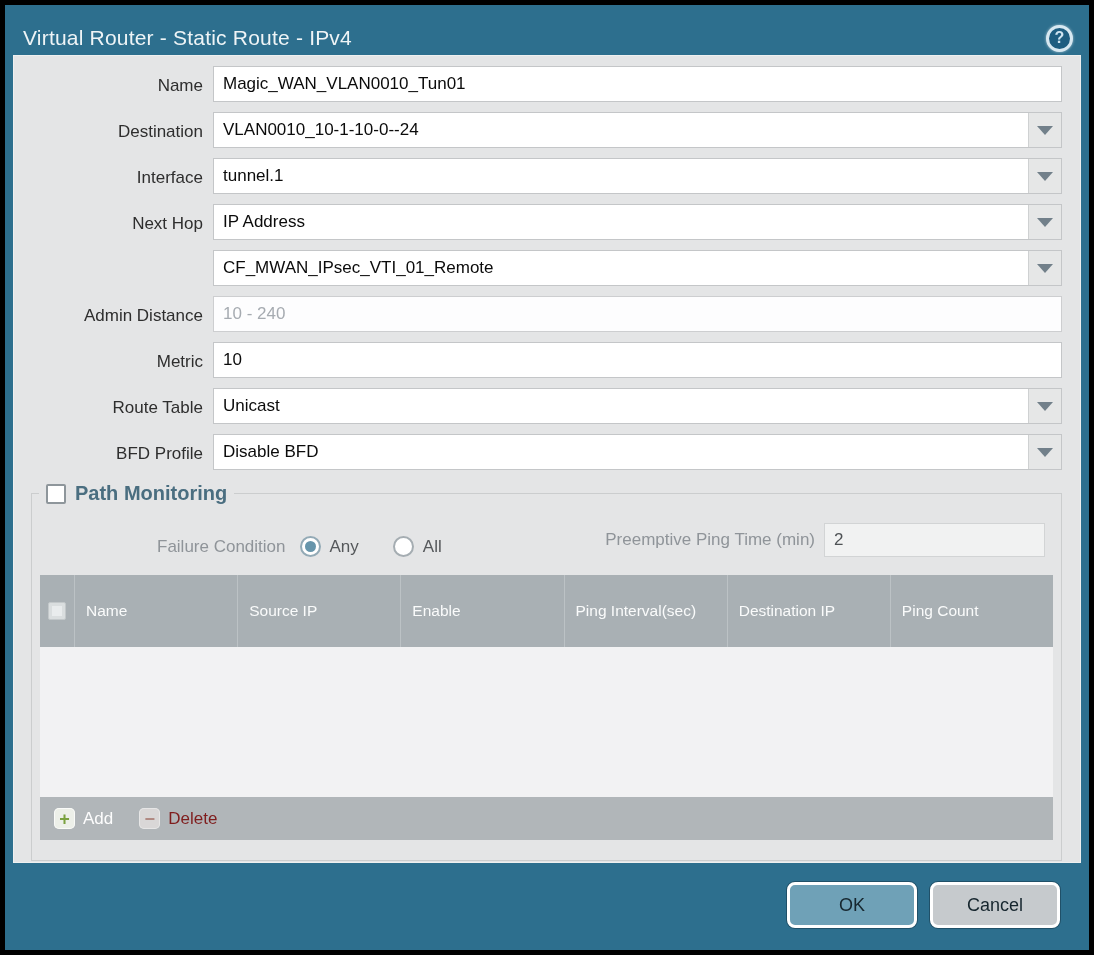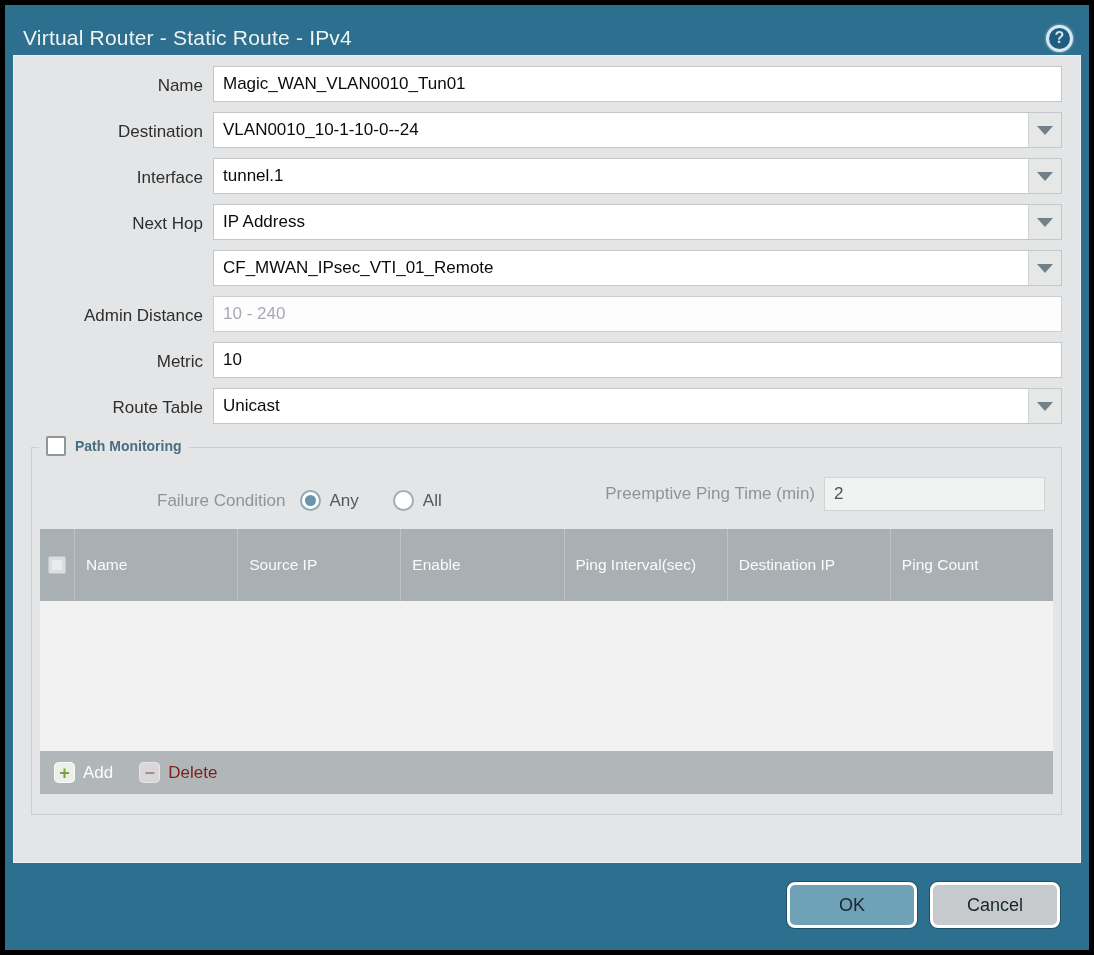--- a/index.html
+++ b/index.html
@@ -89,21 +89,21 @@
   .legend {
     position: absolute; top: -12px; left: 7px;
     background: #e4e5e6; padding: 0 7px;
     display: flex; align-items: center; gap: 9px;
   }
   .checkbox {
     width: 20px; height: 20px;
     background: #fff; border: 2px solid #8e969b;
     border-radius: 2px; cursor: pointer; flex: none;
   }
-  .legend-text { font-size: 14px; font-weight: bold; color: #4a6e80; }
+  .legend-text { font-size: 20px; font-weight: bold; color: #4a6e80; }
   .cond-row {
     display: flex; align-items: flex-end;
     padding: 27px 16px 0 125px; height: 63px;
   }
   .dis-label { font-size: 17px; color: #8f9499; }
   .radio {
     width: 21px; height: 21px; border-radius: 50%;
     background: #fff; border: 2px solid #a5adb2;
     margin-left: 14px; flex: none; cursor: pointer;
     display: flex; align-items: center; justify-content: center;
@@ -270,20 +270,31 @@
         <div class="control">
           <div class="combo">
             <input class="text" type="text" value="Unicast" style="">
             <div class="dd-btn">
               <div class="dd-arrow"></div>
             </div>
           </div>
         </div>
       </div>
 
+      <div class="frow">
+        <div class="flabel">BFD Profile</div>
+        <div class="control">
+          <div class="combo">
+            <input class="text" type="text" value="Disable BFD" style="">
+            <div class="dd-btn">
+              <div class="dd-arrow"></div>
+            </div>
+          </div>
+        </div>
+      </div>
 
     </div>
 
     <div class="fieldset">
       <div class="legend">
         <span class="checkbox"></span>
         <span class="legend-text">Path Monitoring</span>
       </div>
 
       <div class="cond-row">

